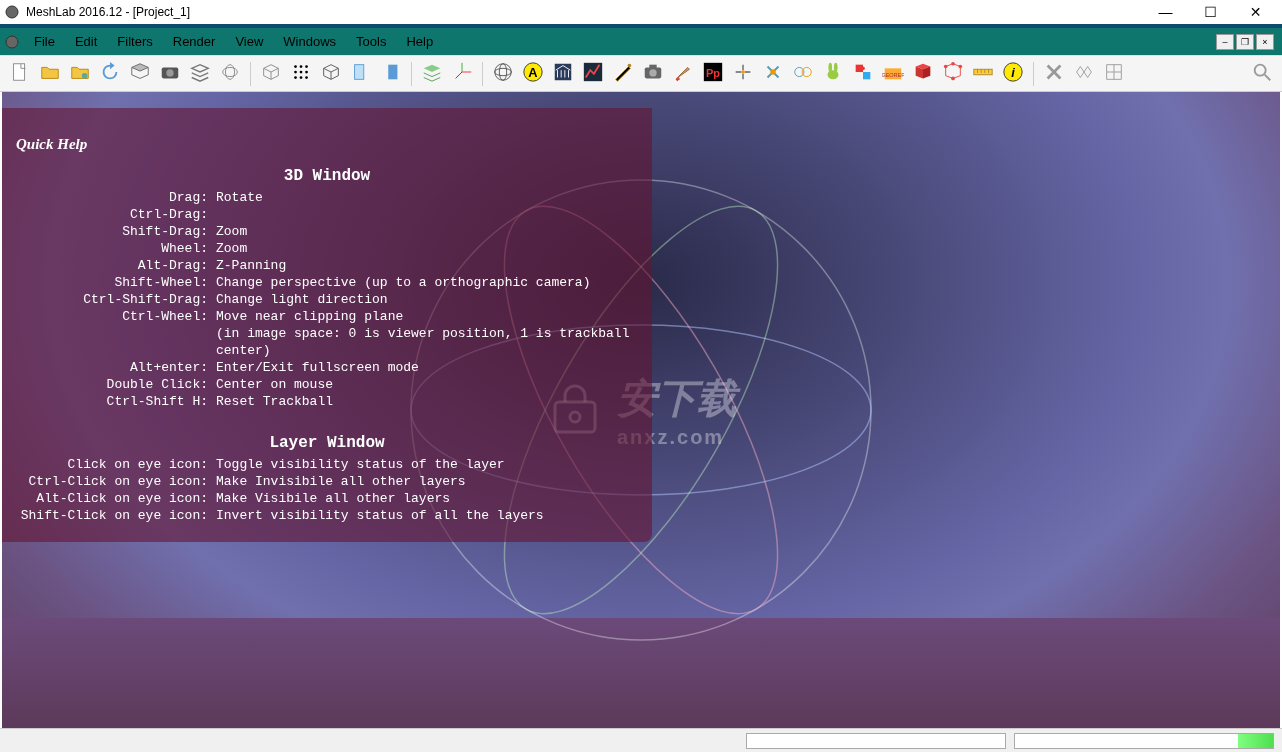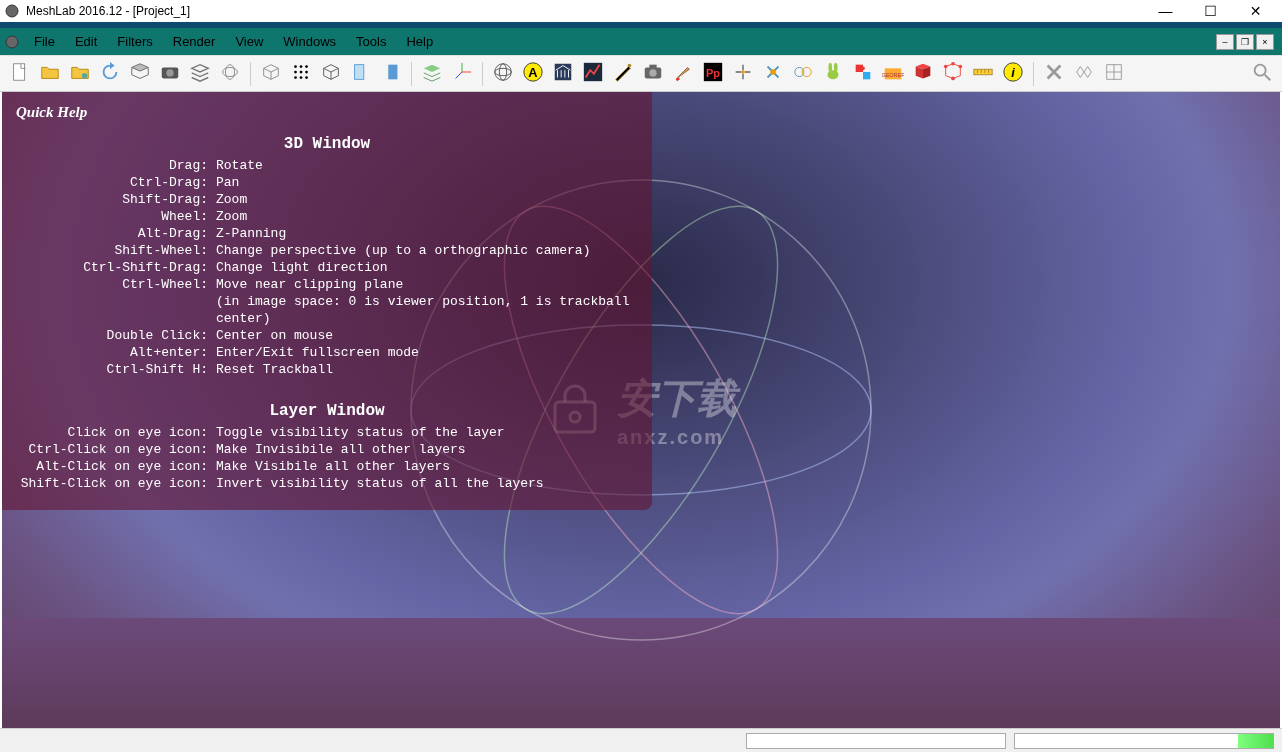--- a/index.html
+++ b/index.html
@@ -1,35 +1,35 @@
 <!DOCTYPE html>
 <html><head>
 <meta charset="utf-8">
 <style>
 * { margin: 0; padding: 0; box-sizing: border-box; }
 body { font-family: Tahoma, sans-serif; font-size: 12px; background: #fff; width: 1282px; height: 752px; overflow: hidden; position: relative; }
-.titlebar { height: 28px; background: #fff; display: flex; align-items: center; padding: 0 4px; border-bottom: 6px solid #0c4a6e; }
+.titlebar { height: 28px; background: #fff; display: flex; align-items: center; padding: 0 4px; border-bottom: 4px solid #0c4a6e; }
 .titlebar-icon { width: 16px; height: 16px; margin-right: 6px; display: inline-block; }
 .titlebar-text { flex: 1; font-size: 12px; color: #000; }
 .win-controls { display: flex; }
 .win-btn { width: 45px; height: 28px; display: flex; align-items: center; justify-content: center; cursor: pointer; font-size: 14px; }
 .menubar { height: 28px; background: #0f766e; display: flex; align-items: center; padding: 0 4px; border-bottom: 1px solid #e0e0e0; }
 .menu-icon { width: 16px; height: 16px; margin-right: 4px; }
 .menu-item { padding: 4px 10px; cursor: pointer; font-size: 13px; }
 .mdi-controls { margin-left: auto; display: flex; gap: 2px; padding-right: 4px; }
 .mdi-btn { width: 18px; height: 16px; border: 1px solid #999; background: #f0f0f0; font-size: 9px; display: flex; align-items: center; justify-content: center; cursor: pointer; }
 .toolbar { height: 36px; background: #f5f5f5; border-bottom: 1px solid #ccc; display: flex; align-items: center; padding: 0 6px; gap: 2px; }
 .tool-btn { width: 28px; height: 28px; display: flex; align-items: center; justify-content: center; cursor: pointer; border: 1px solid transparent; border-radius: 2px; }
 .tool-sep { width: 1px; height: 24px; background: #ccc; margin: 0 4px; }
 .tool-spacer { flex: 1; }
 .viewport { position: absolute; top: 92px; left: 2px; right: 2px; bottom: 24px; background: radial-gradient(ellipse at 50% 30%, #2a2a4a 0%, #4a4a7a 30%, #6565a5 55%, #7070ae 65%, #6b5585 80%, #5d3a5a 100%); overflow: hidden; }
 .viewport-bottom { position: absolute; left: 0; right: 0; bottom: 0; height: 110px; background: linear-gradient(to bottom, #6b4a7a, #5d3a5a); }
 .trackball { position: absolute; left: 50%; top: 50%; transform: translate(-50%, -50%); width: 520px; height: 520px; pointer-events: none; }
 .trackball circle, .trackball ellipse { fill: none; stroke-width: 1.5; }
-.quickhelp { position: absolute; top: 0; left: 0; width: 650px; background: rgba(100, 20, 50, 0.6); padding: 12px 14px 18px 14px; color: #fff; font-family: "Courier New", monospace; font-size: 13px; border-radius: 0 0 8px 0; }
+.quickhelp { position: absolute; top: 16px; left: 0; width: 650px; background: rgba(100, 20, 50, 0.6); padding: 28px 14px 18px 14px; color: #fff; font-family: "Courier New", monospace; font-size: 13px; border-radius: 0 0 8px 0; }
 .qh-title { font-style: italic; font-weight: bold; font-size: 15px; margin-bottom: 14px; font-family: "Times New Roman", serif; }
 .qh-section-title { font-weight: bold; font-size: 16px; text-align: center; margin: 6px 0 4px 0; font-family: Liberation Mono, monospace; }
 .qh-row { display: flex; line-height: 17px; }
 .qh-key { width: 200px; text-align: right; padding-right: 8px; }
 .qh-val { flex: 1; }
 .watermark { position: absolute; left: 50%; top: 50%; transform: translate(-50%, -50%); color: rgba(255,255,255,0.35); font-size: 32px; font-weight: bold; display: flex; align-items: center; gap: 12px; pointer-events: none; }
 .statusbar { position: absolute; bottom: 0; left: 0; right: 0; height: 24px; background: #f0f0f0; border-top: 1px solid #ccc; display: flex; align-items: center; justify-content: flex-end; padding: 0 8px; gap: 8px; }
 .progress { width: 260px; height: 16px; border: 1px solid #aaa; background: #fff; position: relative; }
 .progress.green::after { content: ''; position: absolute; right: 0; top: 0; bottom: 0; width: 35px; background: linear-gradient(to right, #7fff7f, #4fdf4f); }
 .ico-svg { width: 22px; height: 22px; }
@@ -329,21 +329,20 @@
   <div class="quickhelp">
     <div class="qh-title">Quick Help</div>
     <div id="qh-body">
         <div class="qh-section-title">3D Window</div>
         <div class="qh-row">
           <div class="qh-key">Drag:</div>
           <div class="qh-val">Rotate</div>
         </div>
         <div class="qh-row">
           <div class="qh-key">Ctrl-Drag:</div>
-          <div class="qh-val">Pan</div>
         </div>
         <div class="qh-row">
           <div class="qh-key">Shift-Drag:</div>
           <div class="qh-val">Zoom</div>
         </div>
         <div class="qh-row">
           <div class="qh-key">Wheel:</div>
           <div class="qh-val">Zoom</div>
         </div>
         <div class="qh-row">
@@ -360,26 +359,26 @@
         </div>
         <div class="qh-row">
           <div class="qh-key">Ctrl-Wheel:</div>
           <div class="qh-val">Move near clipping plane</div>
         </div>
         <div class="qh-row">
           <div class="qh-key"></div>
           <div class="qh-val">(in image space: 0 is viewer position, 1 is trackball center)</div>
         </div>
         <div class="qh-row">
+          <div class="qh-key">Alt+enter:</div>
+          <div class="qh-val">Enter/Exit fullscreen mode</div>
+        </div>
+        <div class="qh-row">
           <div class="qh-key">Double Click:</div>
           <div class="qh-val">Center on mouse</div>
-        </div>
-        <div class="qh-row">
-          <div class="qh-key">Alt+enter:</div>
-          <div class="qh-val">Enter/Exit fullscreen mode</div>
         </div>
         <div class="qh-row">
           <div class="qh-key">Ctrl-Shift H:</div>
           <div class="qh-val">Reset Trackball</div>
         </div>
         <div style="height: 18px;"></div>
         <div class="qh-section-title">Layer Window</div>
         <div class="qh-row">
           <div class="qh-key">Click on eye icon:</div>
           <div class="qh-val">Toggle visibility status of the layer</div>

